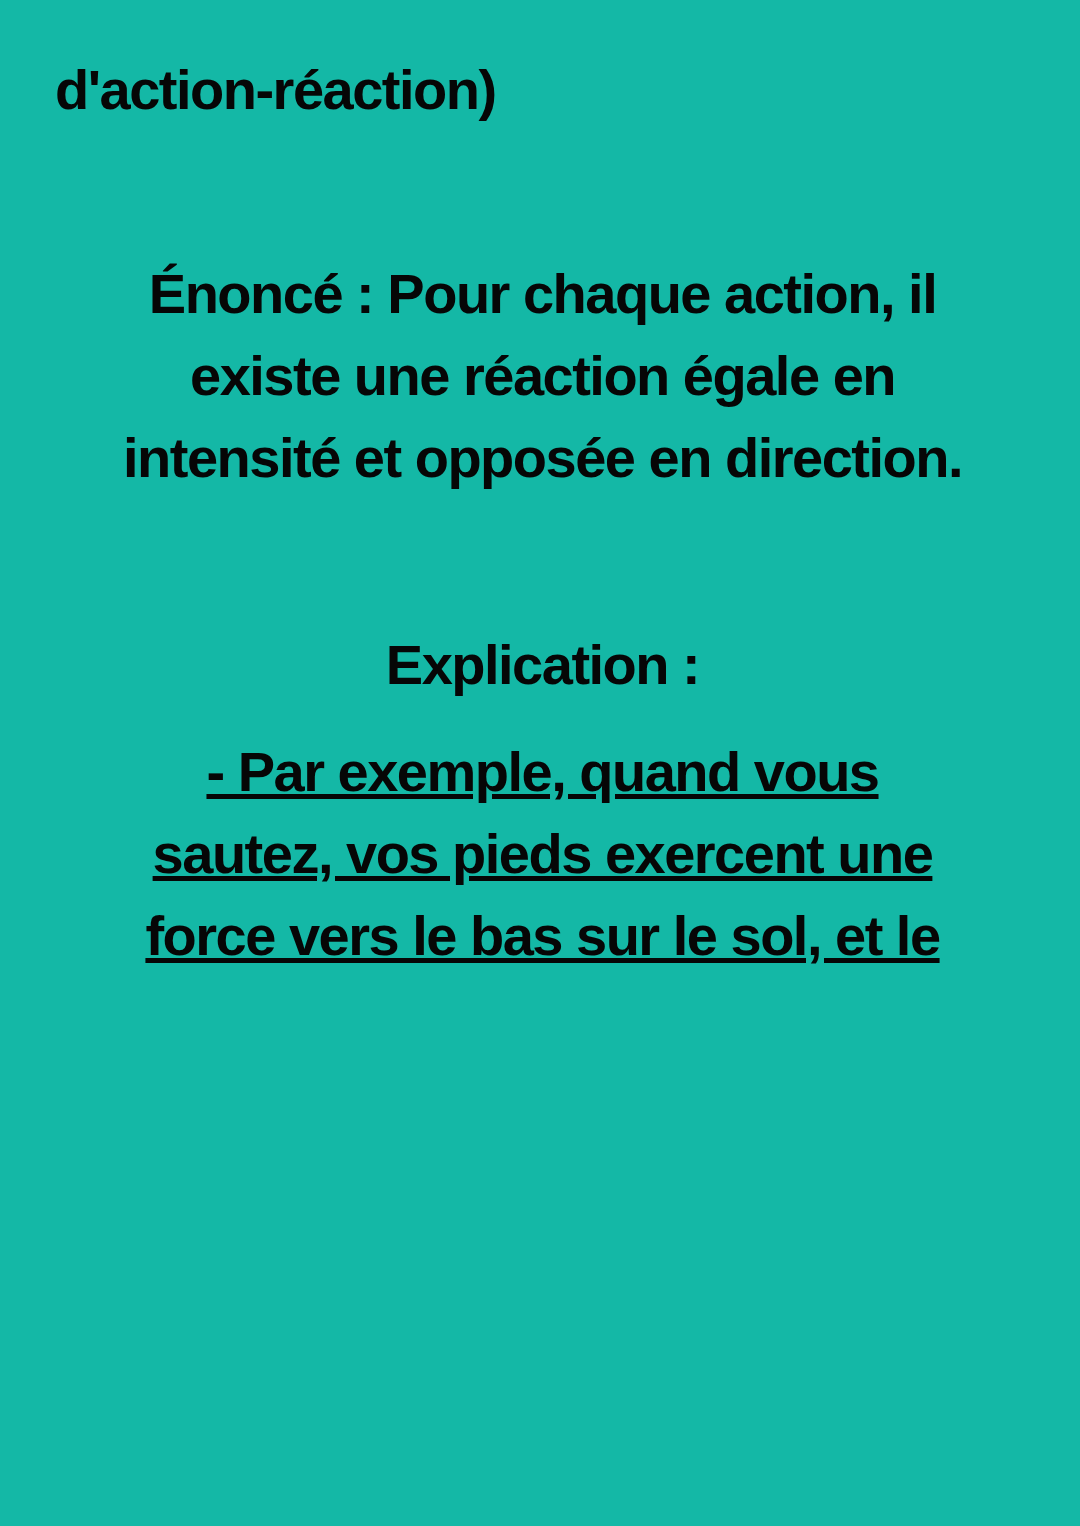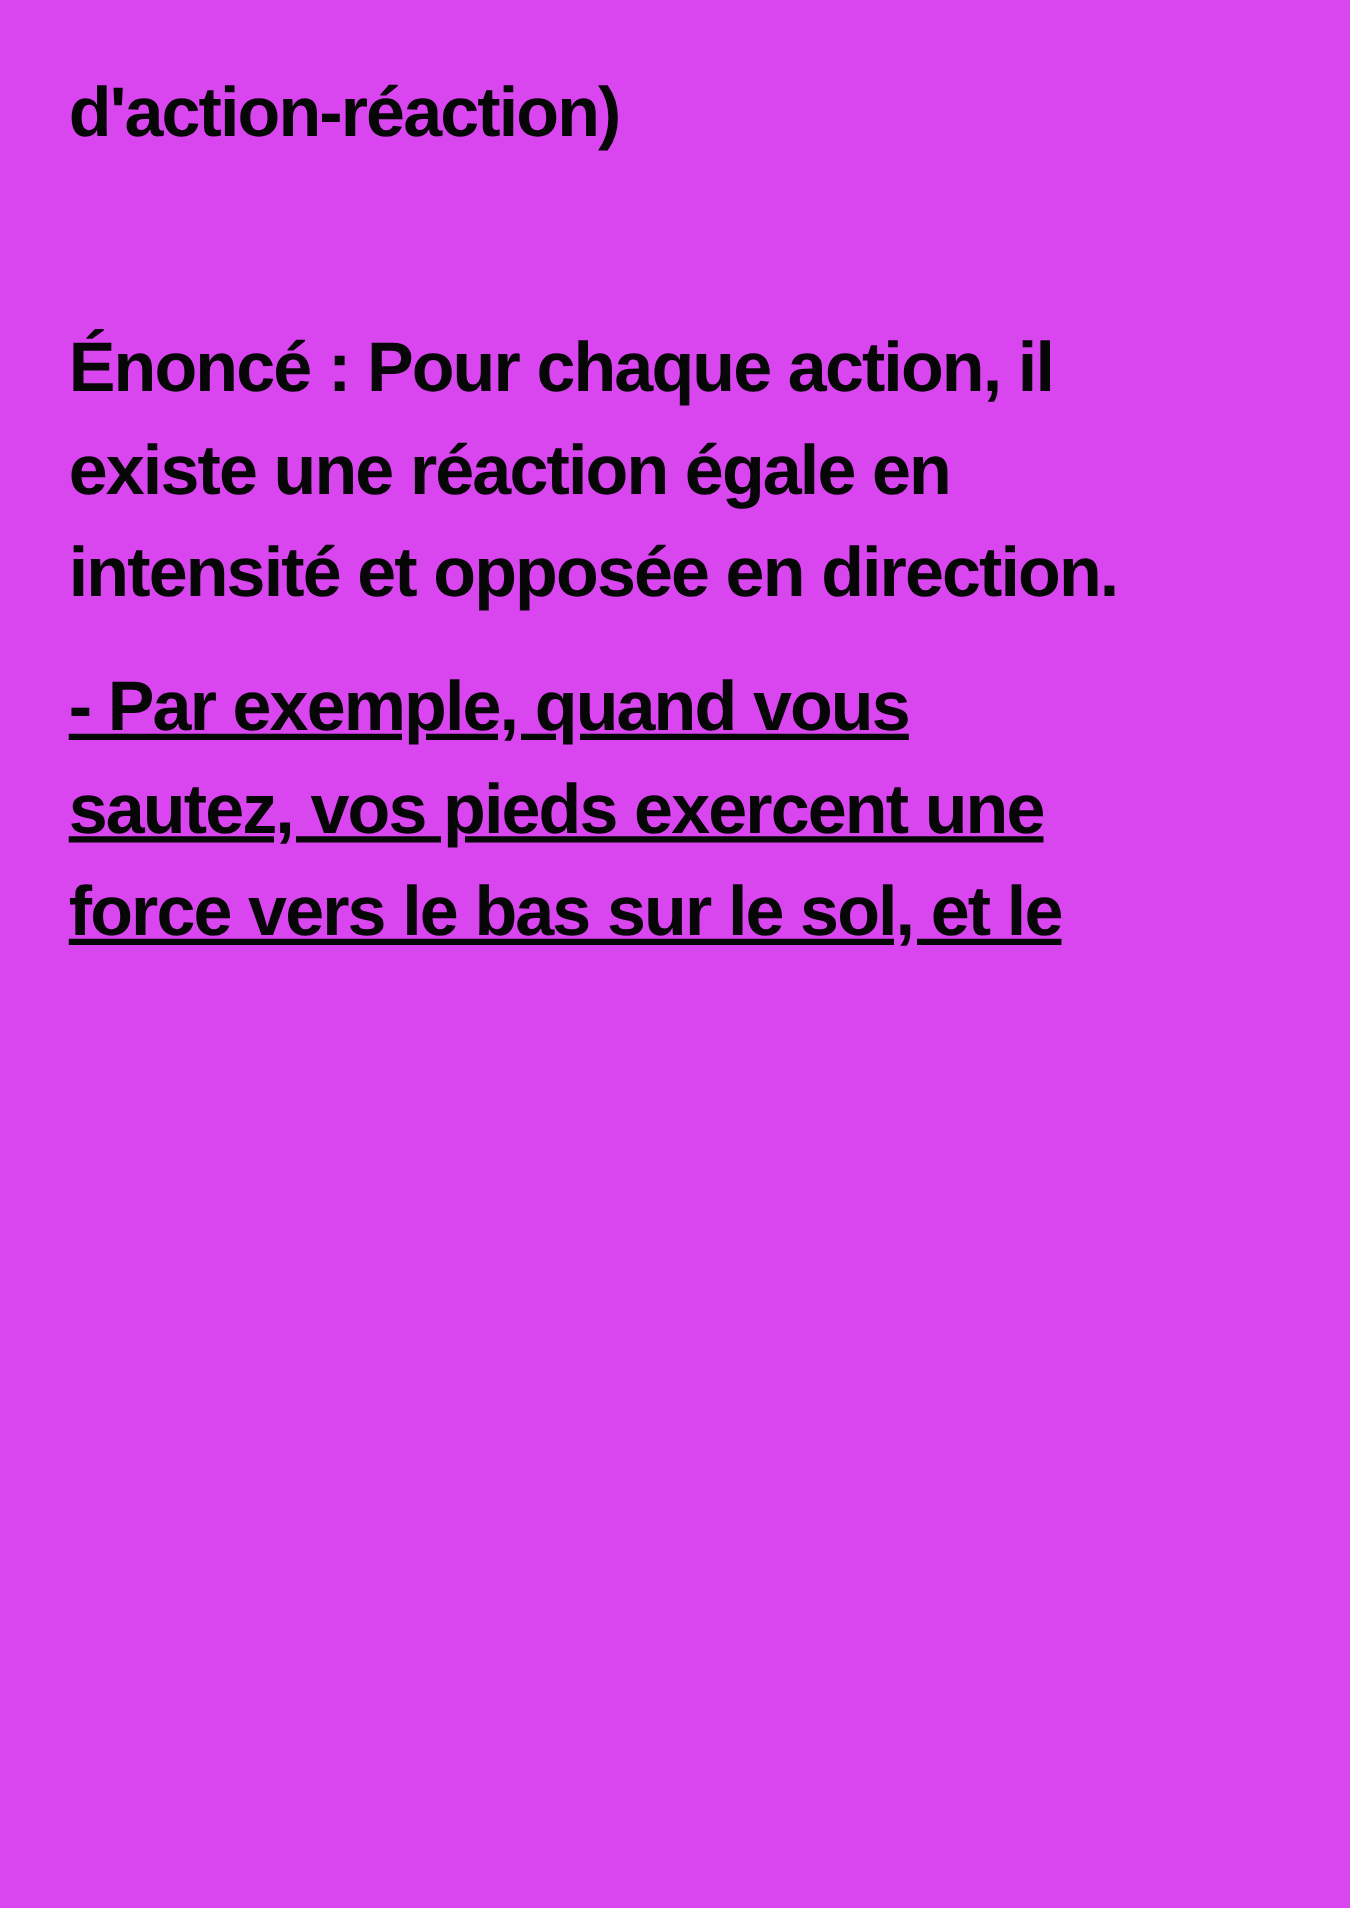--- a/index.html
+++ b/index.html
@@ -5,50 +5,51 @@
   html, body {
     margin: 0;
     padding: 0;
     background: #ffffff;
   }
   .page {
     position: relative;
     width: 1080px;
     height: 1526px;
     box-sizing: border-box;
-    background: #d946ef;
+    background: #14b8a6;
     padding: 49px 50px 0 55px;
     overflow: hidden;
     font-family: "Liberation Sans", "DejaVu Sans", sans-serif;
     color: #060606;
   }
   .para {
     margin: 0;
     font-size: 56px;
     line-height: 82px;
     font-weight: 700;
     letter-spacing: -1.5px;
     white-space: pre-line; 
     color: #060606;
   }
-  .para + .para { margin-top: 0; }
+  .para + .para { margin-top: 0; text-align: center; }
   #p-heading-tail   { margin-top: 0; }
   #p-enonce         { margin-top: 122px; }
   #p-explication    { margin-top: 125px; }
   #p-point-quand    { margin-top: 18px; }
   #p-point-exemple  { margin-top: 25px; text-decoration: underline; }
 </style>
 </head>
 <body>
 
 <div class="page">
   <p class="para" id="p-heading-tail">d'action-réaction)</p>
 
   <p class="para" id="p-enonce">Énoncé : Pour chaque action, il
 existe une réaction égale en
 intensité et opposée en direction.</p>
 
+  <p class="para" id="p-explication">Explication :</p>
 
 
   <p class="para" id="p-point-exemple">- Par exemple, quand vous
 sautez, vos pieds exercent une
 force vers le bas sur le sol, et le</p>
 </div>
 
 </body></html>

